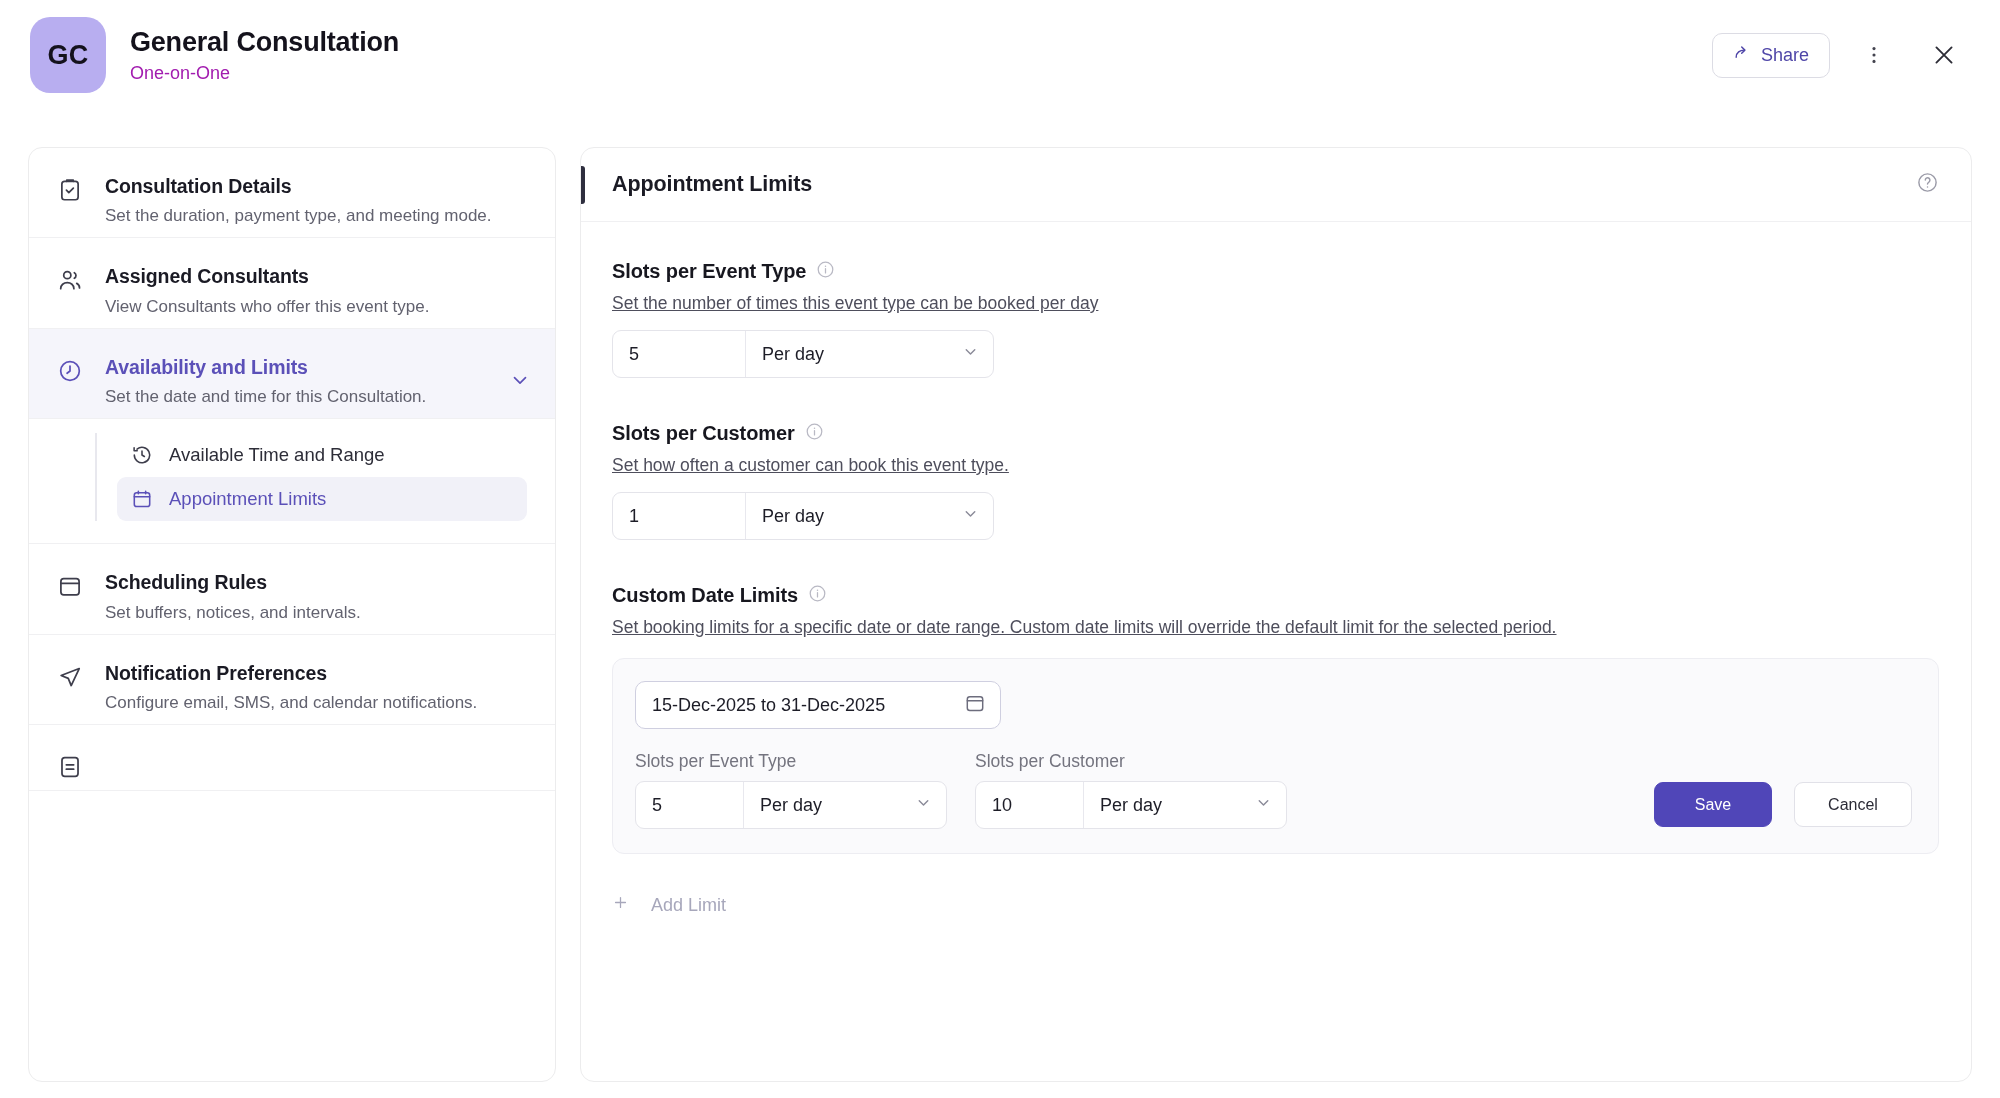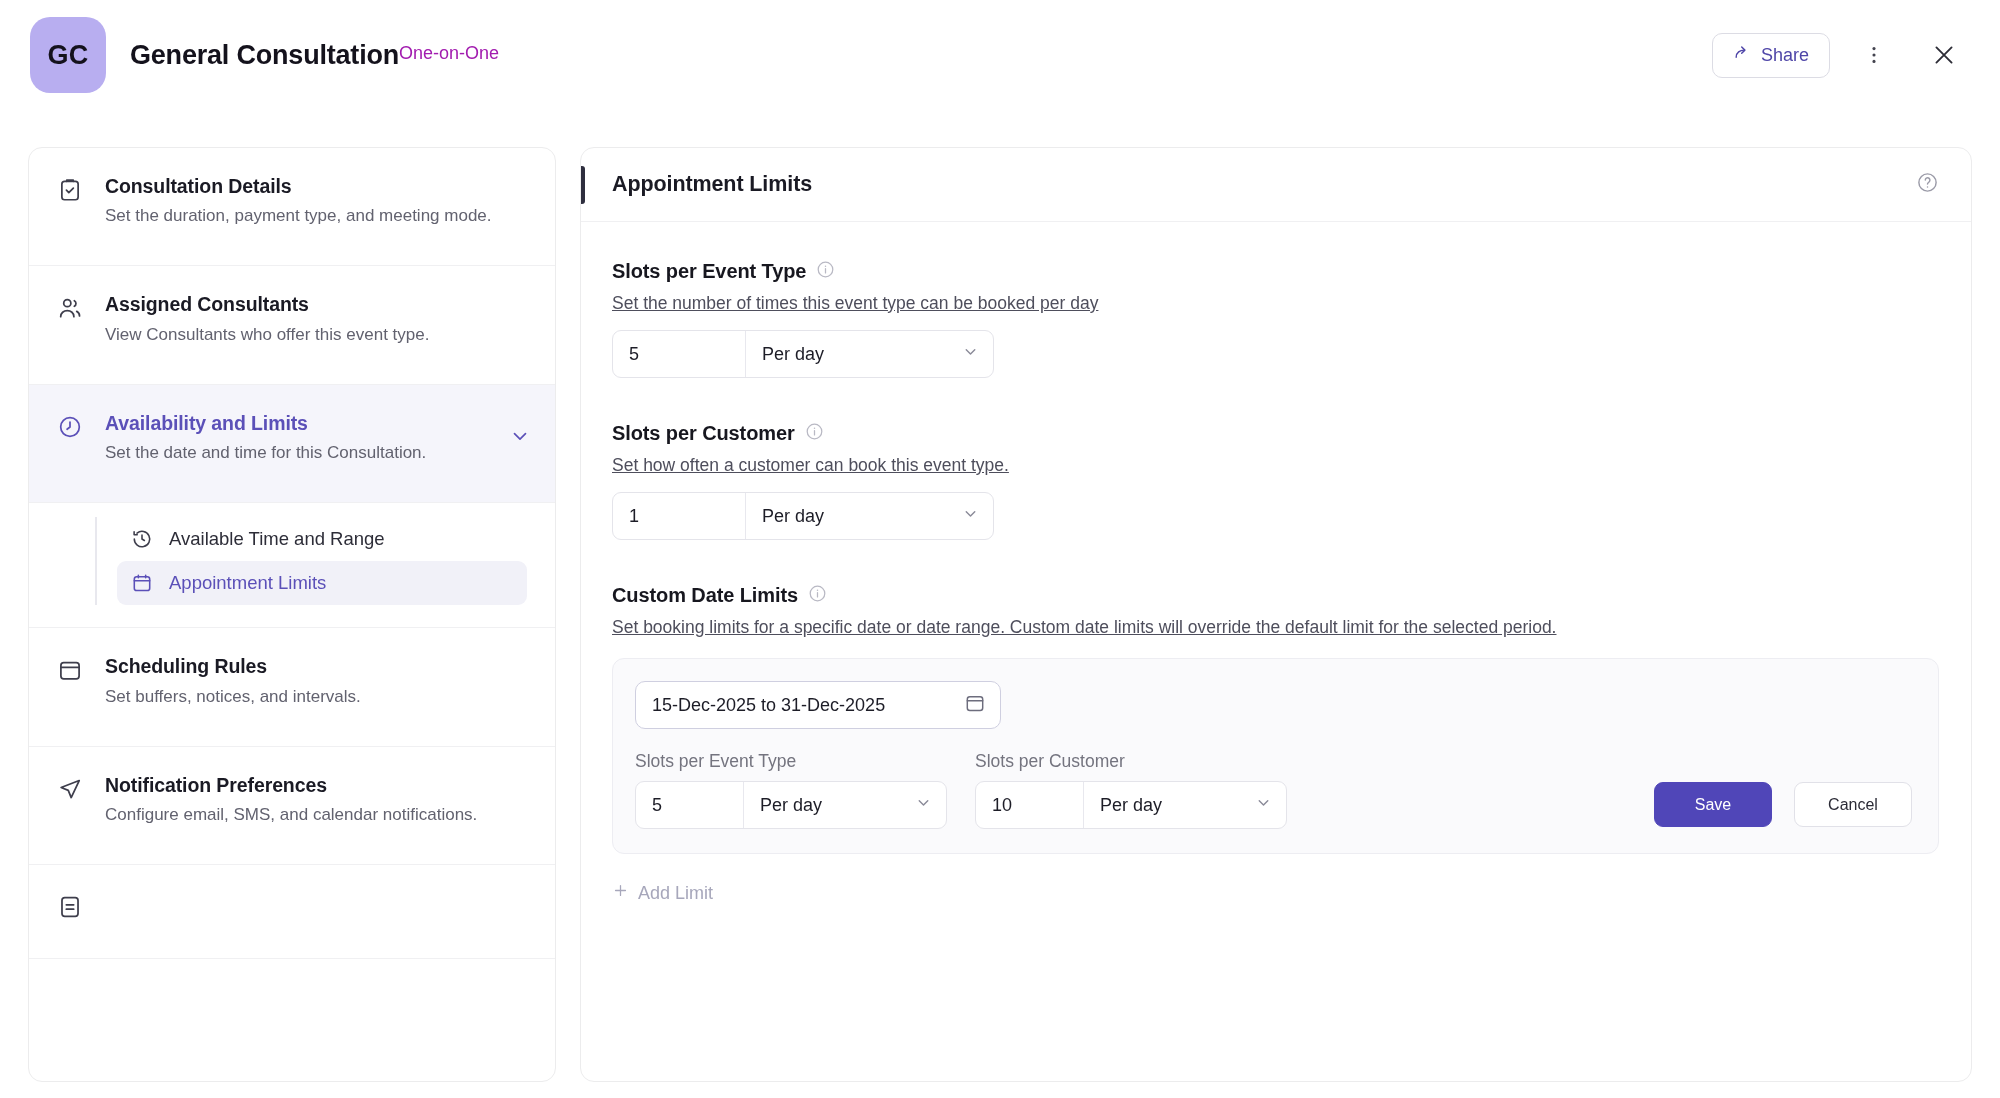--- a/index.html
+++ b/index.html
@@ -14,21 +14,21 @@
   
   .header {
     position: absolute; left: 0; top: 0; width: 2000px; height: 110px;
     display: flex; align-items: center; background: #fff;
   }
   .avatar {
     width: 76px; height: 76px; margin-left: 30px; border-radius: 20px;
     background: #b8aef0; display: flex; align-items: center; justify-content: center;
     font-size: 27px; font-weight: 700; color: #14121c; letter-spacing: .3px;
   }
-  .title-block { margin-left: 24px; display: flex; flex-direction: row; justify-content: center; }
+  .title-block { margin-left: 24px; display: flex; flex-direction: column; justify-content: center; }
   .event-title { font-size: 27px; font-weight: 700; color: #14121c; line-height: 1.2; letter-spacing: -.2px; }
   .event-sub { font-size: 18px; color: #a21caf; margin-top: 4px; }
   .header-actions { margin-left: auto; display: flex; align-items: center; gap: 18px; padding-right: 30px; }
   .share-btn {
     display: flex; align-items: center; gap: 9px;
     height: 45px; padding: 0 20px; border: 1px solid #dcdce4; border-radius: 10px;
     background: #fff; color: #4f46a8; font-size: 18px; cursor: pointer;
   }
   .icon-btn {
     width: 52px; height: 52px; display: flex; align-items: center; justify-content: center;
@@ -37,21 +37,21 @@
 
   
   .body-area { position: absolute; left: 0; top: 110px; width: 2000px; height: 988px; background: #fff; }
 
   .sidebar {
     position: absolute; left: 28px; top: 37px; width: 528px; height: 935px;
     background: #fff; border: 1px solid #ececed; border-radius: 14px; overflow: hidden;
   }
   .nav-item {
     display: flex; align-items: flex-start; gap: 22px;
-    padding: 26px 24px 38px 28px; border-bottom: 1px solid #f0f0f2; cursor: pointer;
+    padding: 26px 24px 10px 28px; border-bottom: 1px solid #f0f0f2; cursor: pointer;
     position: relative;
   }
   .nav-item:last-of-type { border-bottom: 1px solid #f0f0f2; }
   .nav-item.active { background: #f5f5fb; }
   .nav-ico { flex: 0 0 26px; width: 26px; height: 26px; margin-top: 3px; color: #3e3e4c; }
   .nav-item.active .nav-ico { color: #5b50b8; }
   .nav-text { flex: 1; }
   .nav-title { font-size: 19.5px; font-weight: 700; color: #1a1a24; line-height: 1.25; letter-spacing: -.1px; }
   .nav-item.active .nav-title { color: #5b50b8; }
   .nav-desc { font-size: 17px; color: #62626f; margin-top: 7px; line-height: 1.3; }
@@ -125,21 +125,21 @@
 
   .btn-group { margin-left: auto; display: flex; align-items: center; gap: 22px; padding-bottom: 2px; }
   .btn {
     height: 45px; min-width: 118px; padding: 0 26px; border-radius: 9px;
     font-size: 16px; cursor: pointer; display: flex; align-items: center; justify-content: center;
   }
   .btn-save { background: #5046b8; color: #fff; border: 1px solid #5046b8; }
   .btn-cancel { background: #fff; color: #2b2b36; border: 1px solid #e1e1e8; }
 
   .add-limit {
-    display: flex; align-items: center; gap: 9px; margin-top: 28px;
+    display: flex; align-items: center; gap: 22px; margin-top: 40px;
     font-size: 18px; color: #a7a7bb; cursor: pointer; width: fit-content;
   }
 </style>
 </head>
 <body>
 
 <div class="app">
 
   <div class="header">
     <div class="avatar">GC</div>

